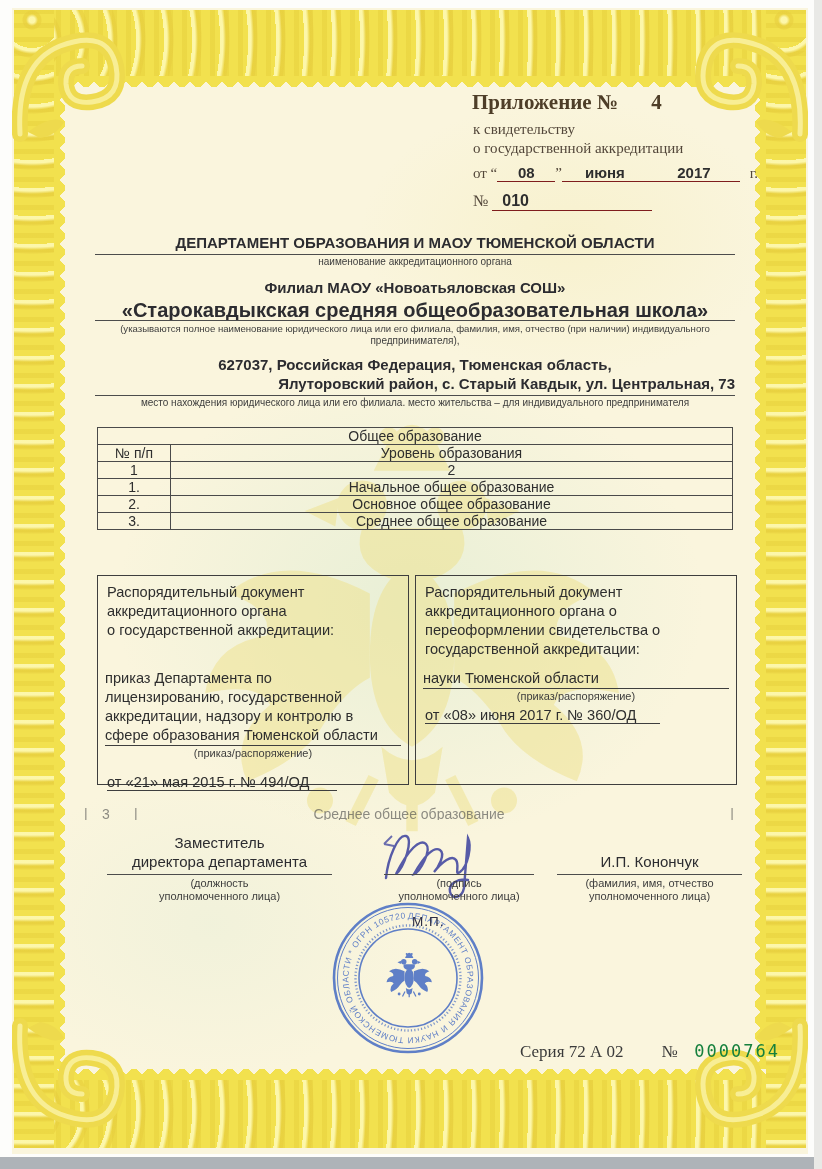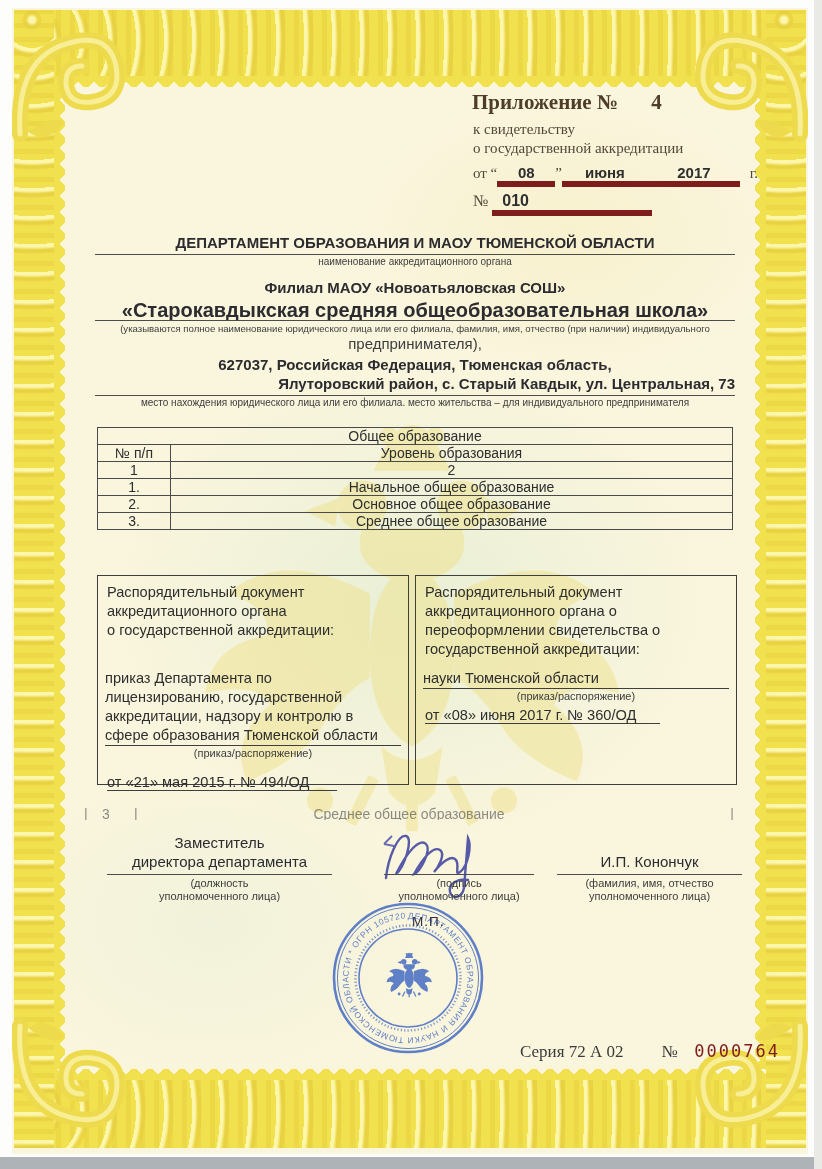--- a/index.html
+++ b/index.html
@@ -37,21 +37,21 @@
      background-image:linear-gradient(-45deg,#f2e14e 50%,transparent 50%),
                       linear-gradient(225deg,#f2e14e 50%,transparent 50%);}
   .corner{position:absolute;width:150px;height:150px;}
   
   .serif{font-family:"Liberation Serif",serif;margin-left:15px;}
   .abs{position:absolute;}
   .ctr{text-align:center;}
   .rule{position:absolute;border-bottom:1px solid #4c4c4c;}
   .cap{font-size:10px;color:#3d3d3d;}
   .bold{font-weight:bold;}
-  .useg{display:inline-block;border-bottom:6px solid #7f1d1d;text-align:center;}
+  .useg{display:inline-block;border-bottom:1px solid #7f1d1d;text-align:center;}
   .box{position:absolute;border:1.4px solid #3e3e3e;font-size:14.6px;line-height:1.3;
        padding:7px 9px;color:#2e2e2e;}
   table.acc{border-collapse:collapse;width:636px;font-size:14px;color:#2e2e2e;}
   table.acc td{border:1px solid #4a4a4a;text-align:center;padding:0 4px;height:16px;line-height:16px;}
   .ghost{color:#4a4a4a;opacity:.62;font-size:14px;}
   .watermark{position:absolute;left:170px;top:380px;opacity:.55;}
   .stampwrap{position:absolute;left:308px;top:882px;opacity:.88;}
   .mp{position:absolute;left:400px;top:906px;font-size:13.5px;color:#2e2e44;letter-spacing:1px;}
   .bottom-scanbar{position:absolute;left:0;top:1157px;width:822px;height:12px;background:#aeb3b8;}
   .right-scanedge{position:absolute;left:814px;top:0;width:8px;height:1169px;background:#e9e9e6;}
@@ -133,21 +133,21 @@
   </div>
 
   <div class="abs ctr bold" style="left:83px;top:226px;width:640px;font-size:15px;color:#2c2c30;">ДЕПАРТАМЕНТ ОБРАЗОВАНИЯ И МАОУ ТЮМЕНСКОЙ ОБЛАСТИ</div>
   <div class="rule" style="left:83px;top:246px;width:640px;"></div>
   <div class="abs ctr cap" style="left:83px;top:248px;width:640px;">наименование аккредитационного органа</div>
 
   <div class="abs ctr bold" style="left:83px;top:271px;width:640px;font-size:15px;color:#2c2c30;">Филиал МАОУ «Новоатьяловская СОШ»</div>
   <div class="abs ctr bold" style="left:83px;top:291px;width:640px;font-size:20px;color:#2c2c30;">«Старокавдыкская средняя общеобразовательная школа»</div>
   <div class="rule" style="left:83px;top:312px;width:640px;"></div>
   <div class="abs ctr" style="left:83px;top:315px;width:640px;font-size:9.6px;color:#3d3d3d;">(указываются полное наименование юридического лица  или его филиала, фамилия, имя, отчество (при наличии) индивидуального</div>
-  <div class="abs ctr" style="left:83px;top:327px;width:640px;font-size:15px;color:#3d3d3d;">предпринимателя),</div>
+  <div class="abs ctr" style="left:83px;top:327px;width:640px;font-size:10px;color:#3d3d3d;">предпринимателя),</div>
 
   <div class="abs ctr bold" style="left:83px;top:348px;width:640px;font-size:15px;color:#2c2c30;">627037, Российская Федерация, Тюменская область,</div>
   <div class="abs ctr bold" style="left:83px;top:367px;width:640px;font-size:15px;color:#2c2c30;text-align:right;">Ялуторовский район, с. Старый Кавдык, ул. Центральная, 73</div>
   <div class="rule" style="left:83px;top:387px;width:640px;"></div>
   <div class="abs ctr cap" style="left:83px;top:389px;width:640px;">место нахождения юридического лица или его филиала. место жительства – для индивидуального предпринимателя</div>
 
   <div class="abs" style="left:85px;top:419px;">
     <table class="acc">
       <tbody>
           <tr>
@@ -246,18 +246,18 @@
   <div class="abs ctr" style="left:545px;top:845px;width:185px;font-size:15px;color:#2c2c30;">И.П. Конончук</div>
   <div class="rule" style="left:545px;top:866px;width:185px;"></div>
   <div class="abs ctr" style="left:545px;top:869px;width:185px;font-size:11px;color:#3d3d3d;">(фамилия, имя, отчество</div>
   <div class="abs ctr" style="left:545px;top:882px;width:185px;font-size:11px;color:#3d3d3d;">уполномоченного лица)</div>
 
   <div class="mp">М.П.</div>
 
   <div class="abs serif" style="left:493px;top:1033px;font-size:17px;color:#3a3a3a;white-space:nowrap;">
     <span>Серия 72 А 02</span>
     <span style="margin-left:34px;">№</span>
-    <span style="margin-left:12px;font-family:'DejaVu Sans Mono',monospace;font-size:17px;letter-spacing:2px;color:#7f1d1d;">0000764</span>
+    <span style="margin-left:12px;font-family:'DejaVu Sans Mono',monospace;font-size:17px;letter-spacing:2px;color:#15803d;">0000764</span>
   </div>
 </div>
 
 <div class="bottom-scanbar"></div>
 <div class="right-scanedge"></div>
 
 </body></html>

